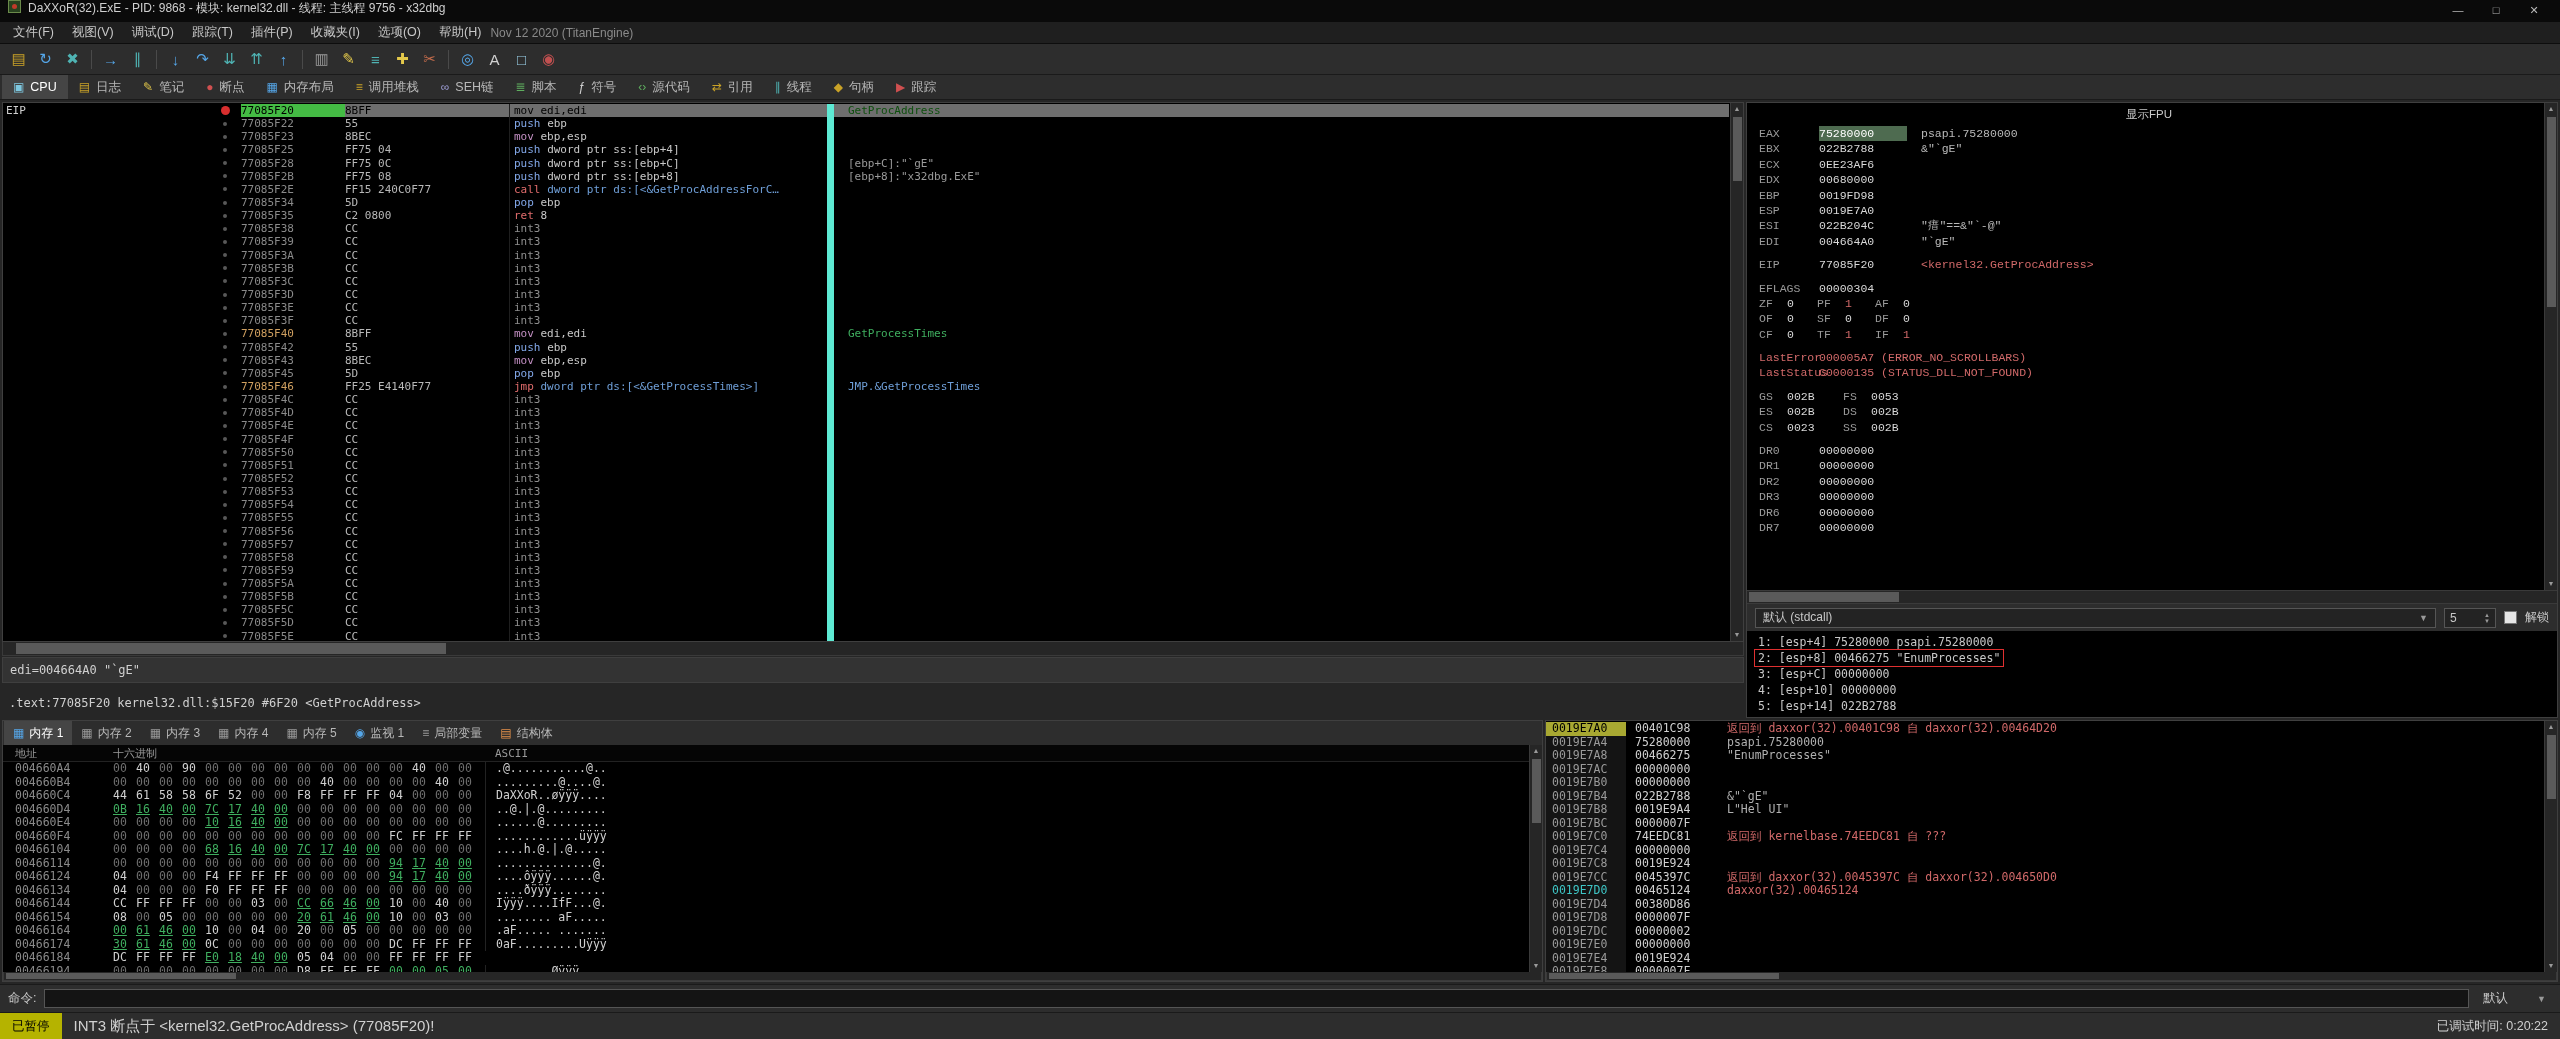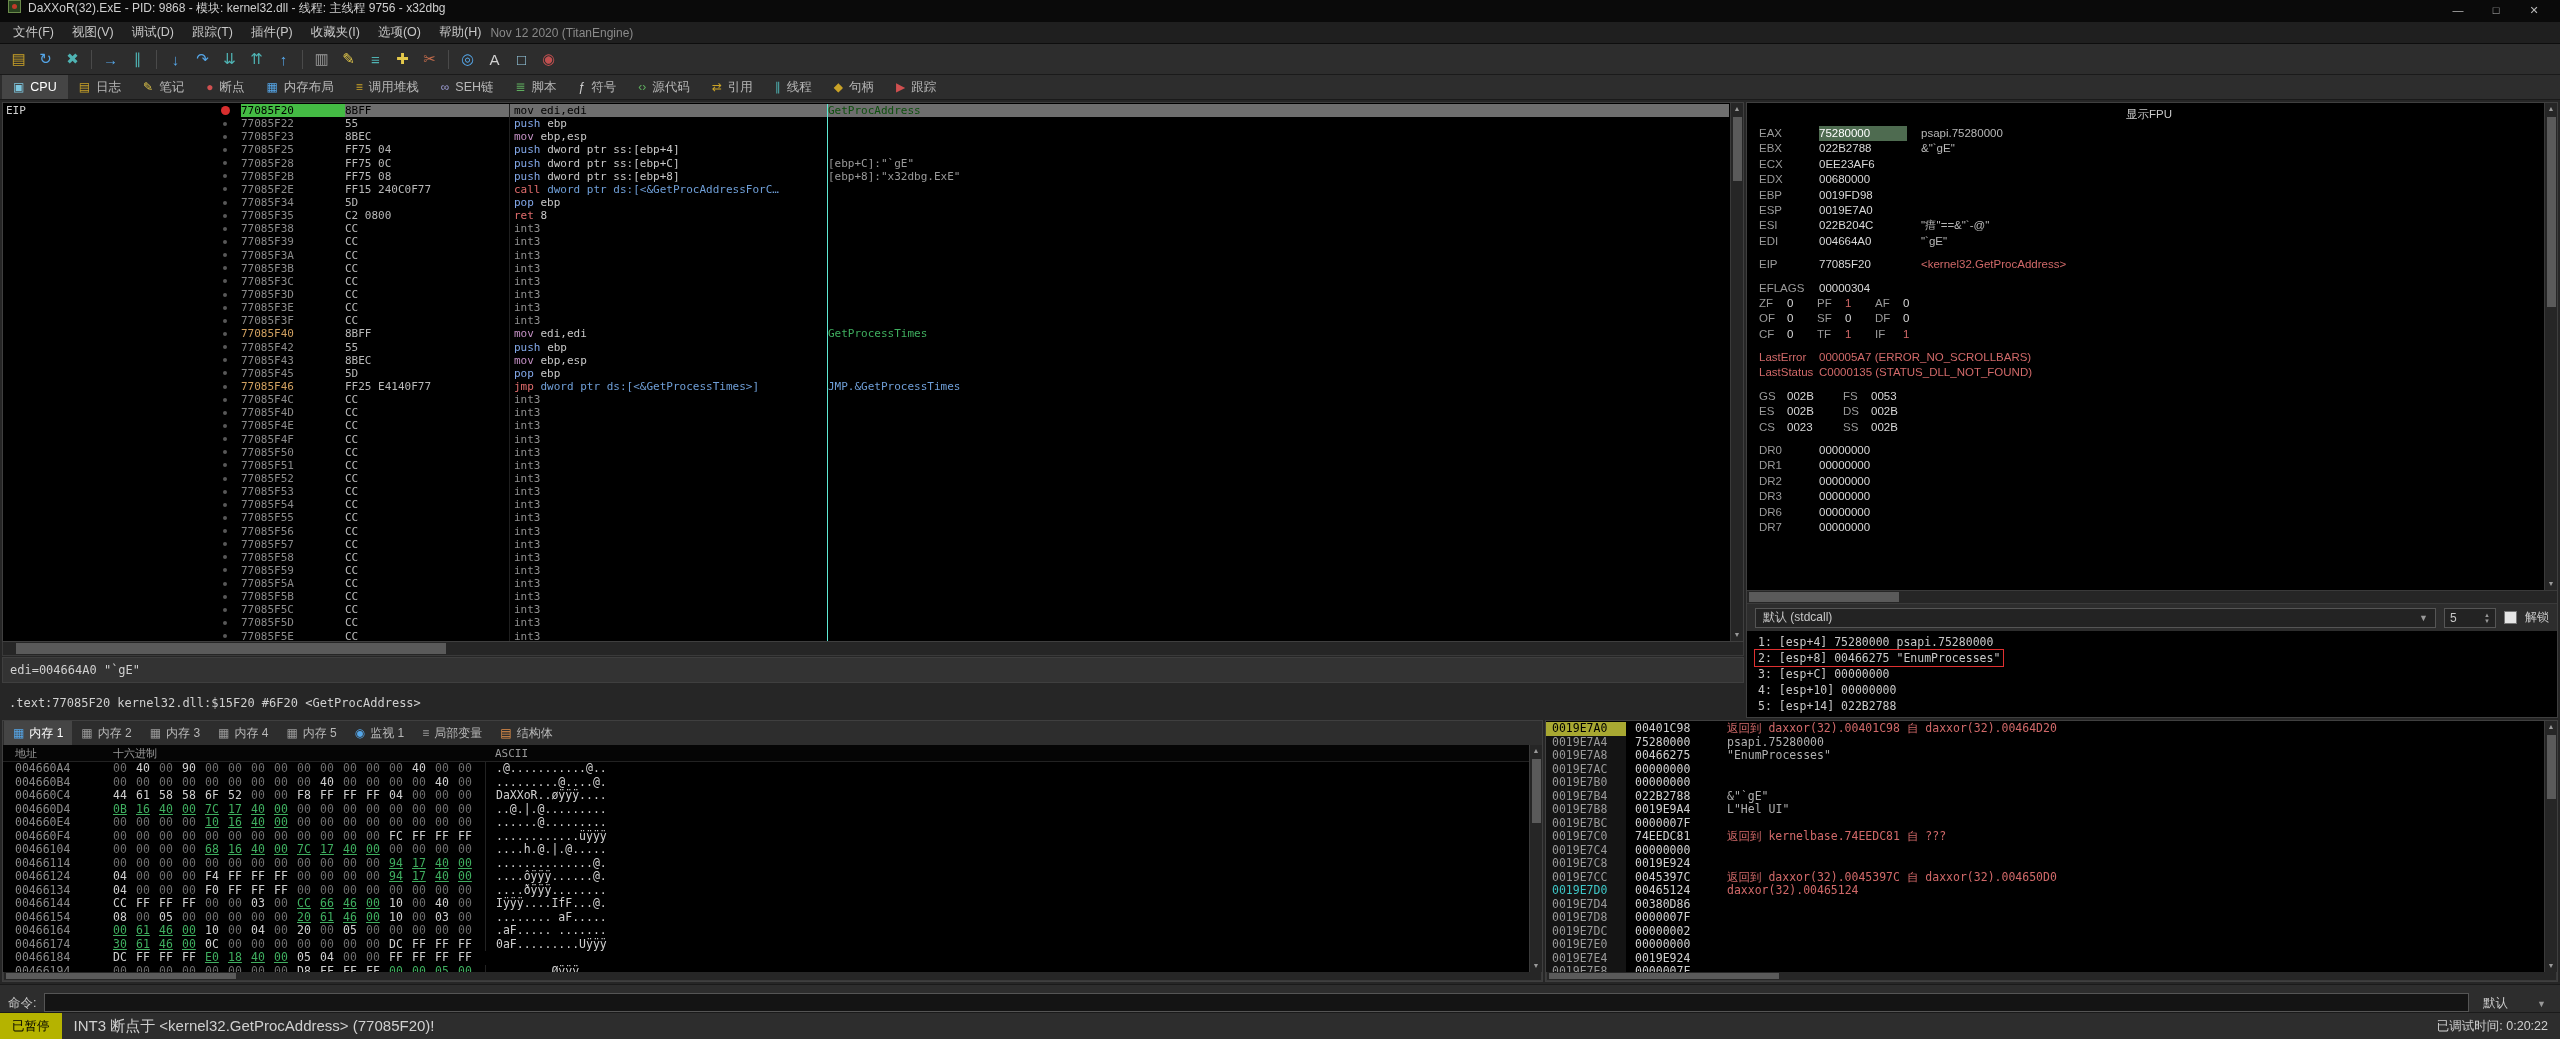--- a/index.html
+++ b/index.html
@@ -39,21 +39,21 @@
 .disasm-rows{position:absolute;top:1px;left:0;right:14px;bottom:0;overflow:hidden}
 .drow{display:flex;height:13.15px;line-height:13.15px;font-size:11px;font-family:"DejaVu Sans Mono",monospace;white-space:pre}
 .gut{width:238px;display:flex;align-items:center;flex:0 0 auto}
 .gut-label{padding-left:3px;color:#d0d0d0;width:190px;overflow:hidden}
 .dot{width:4px;height:4px;border-radius:50%;background:#585858;margin-left:auto;margin-right:14px}
 .dot.bp{width:9px;height:9px;background:#d82e2e;margin-right:11px}
 .addr{width:104px;color:#8a8a8a;flex:0 0 auto}
 .addr.sym{color:#d0a060}
 .bytes{width:164px;color:#b8b8b8;flex:0 0 auto;overflow:hidden}
 .ins{width:318px;flex:0 0 auto;overflow:hidden;border-left:1px solid #1f1f1f;padding-left:4px}
-.cmt{flex:1;overflow:hidden;border-left:1px solid #5eead4;padding-left:0}
+.cmt{flex:1;overflow:hidden;border-left:7px solid #5eead4;padding-left:14px}
 .mn.c-mov{color:#c490c4}.mn.c-push{color:#82a7e8}.mn.c-call{color:#e06c6c}
 .mn.c-ret{color:#e06c6c}.mn.c-jmp{color:#e06c6c}.mn.c-int3{color:#8f8f8f}
 .ops{color:#c8c8c8}.ops.sym{color:#6f9fd8}
 .cmt.green{color:#3fae5f}.cmt.grayc{color:#9a9a9a}.cmt.bluec{color:#6f9fd8}
 .drow.sel .addr{background:#44bb44;color:#000}
 .drow.sel .bytes{background:#6e6e6e;color:#000}
 .drow.sel .ins,.drow.sel .cmt{background:#6e6e6e}
 .drow.sel .mn,.drow.sel .ops{color:#000}
 .drow.sel .cmt.green{color:#0c4f0c}
 
@@ -71,21 +71,21 @@
 .stackvs{bottom:9px}
 
 .info-line{height:26px;margin-top:1px;background:#333;border:1px solid #3f3f3f;display:flex;align-items:center;padding:0 7px;font-size:12px;color:#d0d0d0}
 .mod-line{height:21px;margin-top:9px;display:flex;align-items:center;padding:0 7px;font-size:12px;color:#cfcfcf}
 
 
 .right-panel{flex:1;display:flex;flex-direction:column;background:#000;border:1px solid #3f3f3f}
 .reg-view{flex:1;position:relative;overflow:hidden;padding:3px 18px 0 12px;font-size:11.5px}
 .fpu-row{height:20px;display:flex;justify-content:center}
 .fpu-btn{color:#c8c8c8;padding:1px 10px}
-.rline{height:15.4px;line-height:15.4px;display:flex;white-space:pre;font-family:Liberation Sans, sans-serif}
+.rline{height:15.4px;line-height:15.4px;display:flex;white-space:pre;font-family:Liberation Mono, monospace}
 .rline.blank{height:8px}
 .rname{width:60px;color:#9a9a9a;flex:0 0 auto}
 .rval{color:#d8d8d8;flex:0 0 auto;min-width:88px}
 .rval.rhl{background:#4e6b50;color:#fff}
 .rcmt{color:#b8b8b8;padding-left:14px}
 .red{color:#d16969!important}
 .fname{width:28px;color:#9a9a9a;flex:0 0 auto}
 .fval{width:30px;color:#d8d8d8;flex:0 0 auto}
 .sval{width:56px;color:#d8d8d8;flex:0 0 auto}
 .reg-hscroll{height:13px;background:#262626;border-top:1px solid #3a3a3a;position:relative;flex:0 0 auto}
@@ -123,21 +123,21 @@
 .stack-rows{flex:1;font-size:11.5px;overflow:hidden;padding-top:1px;font-family:"DejaVu Sans Mono",monospace}
 .s-row{display:flex;height:13.5px;line-height:13.5px}
 .s-addr{width:80px;padding-left:6px;color:#9a9a9a;background:#141414;flex:0 0 auto}
 .s-addr.csp{background:#a8a832;color:#000}
 .s-addr.cyan{color:#3ec6c6}
 .s-val{width:92px;padding-left:9px;color:#d0d0d0;flex:0 0 auto}
 .s-cmt{flex:1;padding-left:9px;color:#b0b0b0;white-space:pre;overflow:hidden}
 .s-cmt.red{color:#d16969}
 
 
-.cmd-bar{height:28px;background:#2d2d2d;border-top:1px solid #1a1a1a;display:flex;align-items:flex-end;gap:8px;padding:0 8px;flex:0 0 auto}
+.cmd-bar{height:28px;background:#2d2d2d;border-top:1px solid #1a1a1a;display:flex;align-items:center;gap:8px;padding:0 8px;flex:0 0 auto}
 .cmd-label{font-size:12.5px;color:#c8c8c8}
 .cmd-input{flex:1;height:19px;background:#141414;border:1px solid #555;color:#ddd;font-size:12px;padding:0 6px;outline:none;font-family:"DejaVu Sans Mono",monospace}
 .cmd-profile{display:flex;align-items:center;gap:29px;color:#c8c8c8;font-size:12.5px;padding:0 6px;min-width:70px}
 .status-bar{height:27px;background:#2d2d2d;border-top:1px solid #1a1a1a;display:flex;align-items:center;gap:12px;flex:0 0 auto}
 .status-chip{background:#b5b300;color:#000;height:100%;display:flex;align-items:center;padding:0 12px;font-size:12.5px}
 .status-msg{color:#d0d0d0;font-size:15px}
 .status-right{margin-left:auto;color:#d0d0d0;font-size:12.5px;padding-right:12px}
 </style>
 </head>
 <body>

